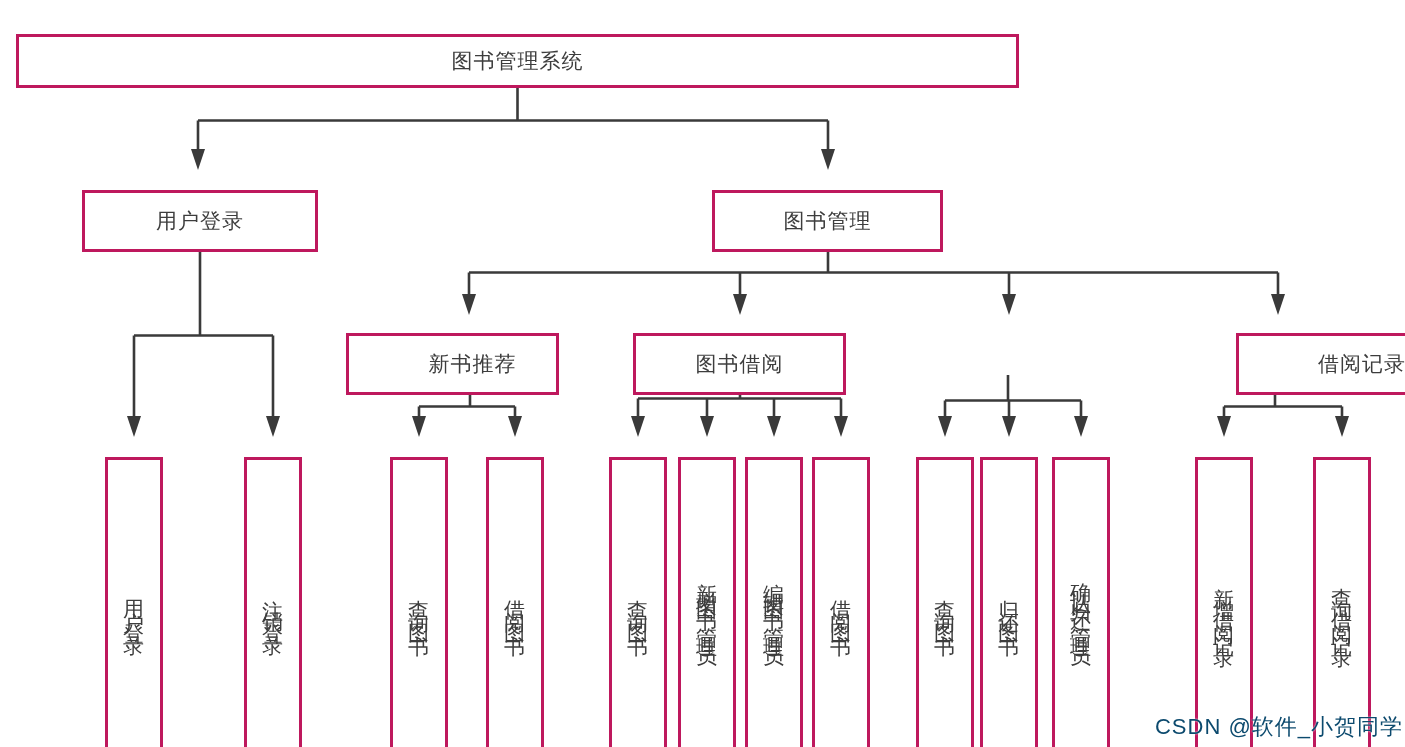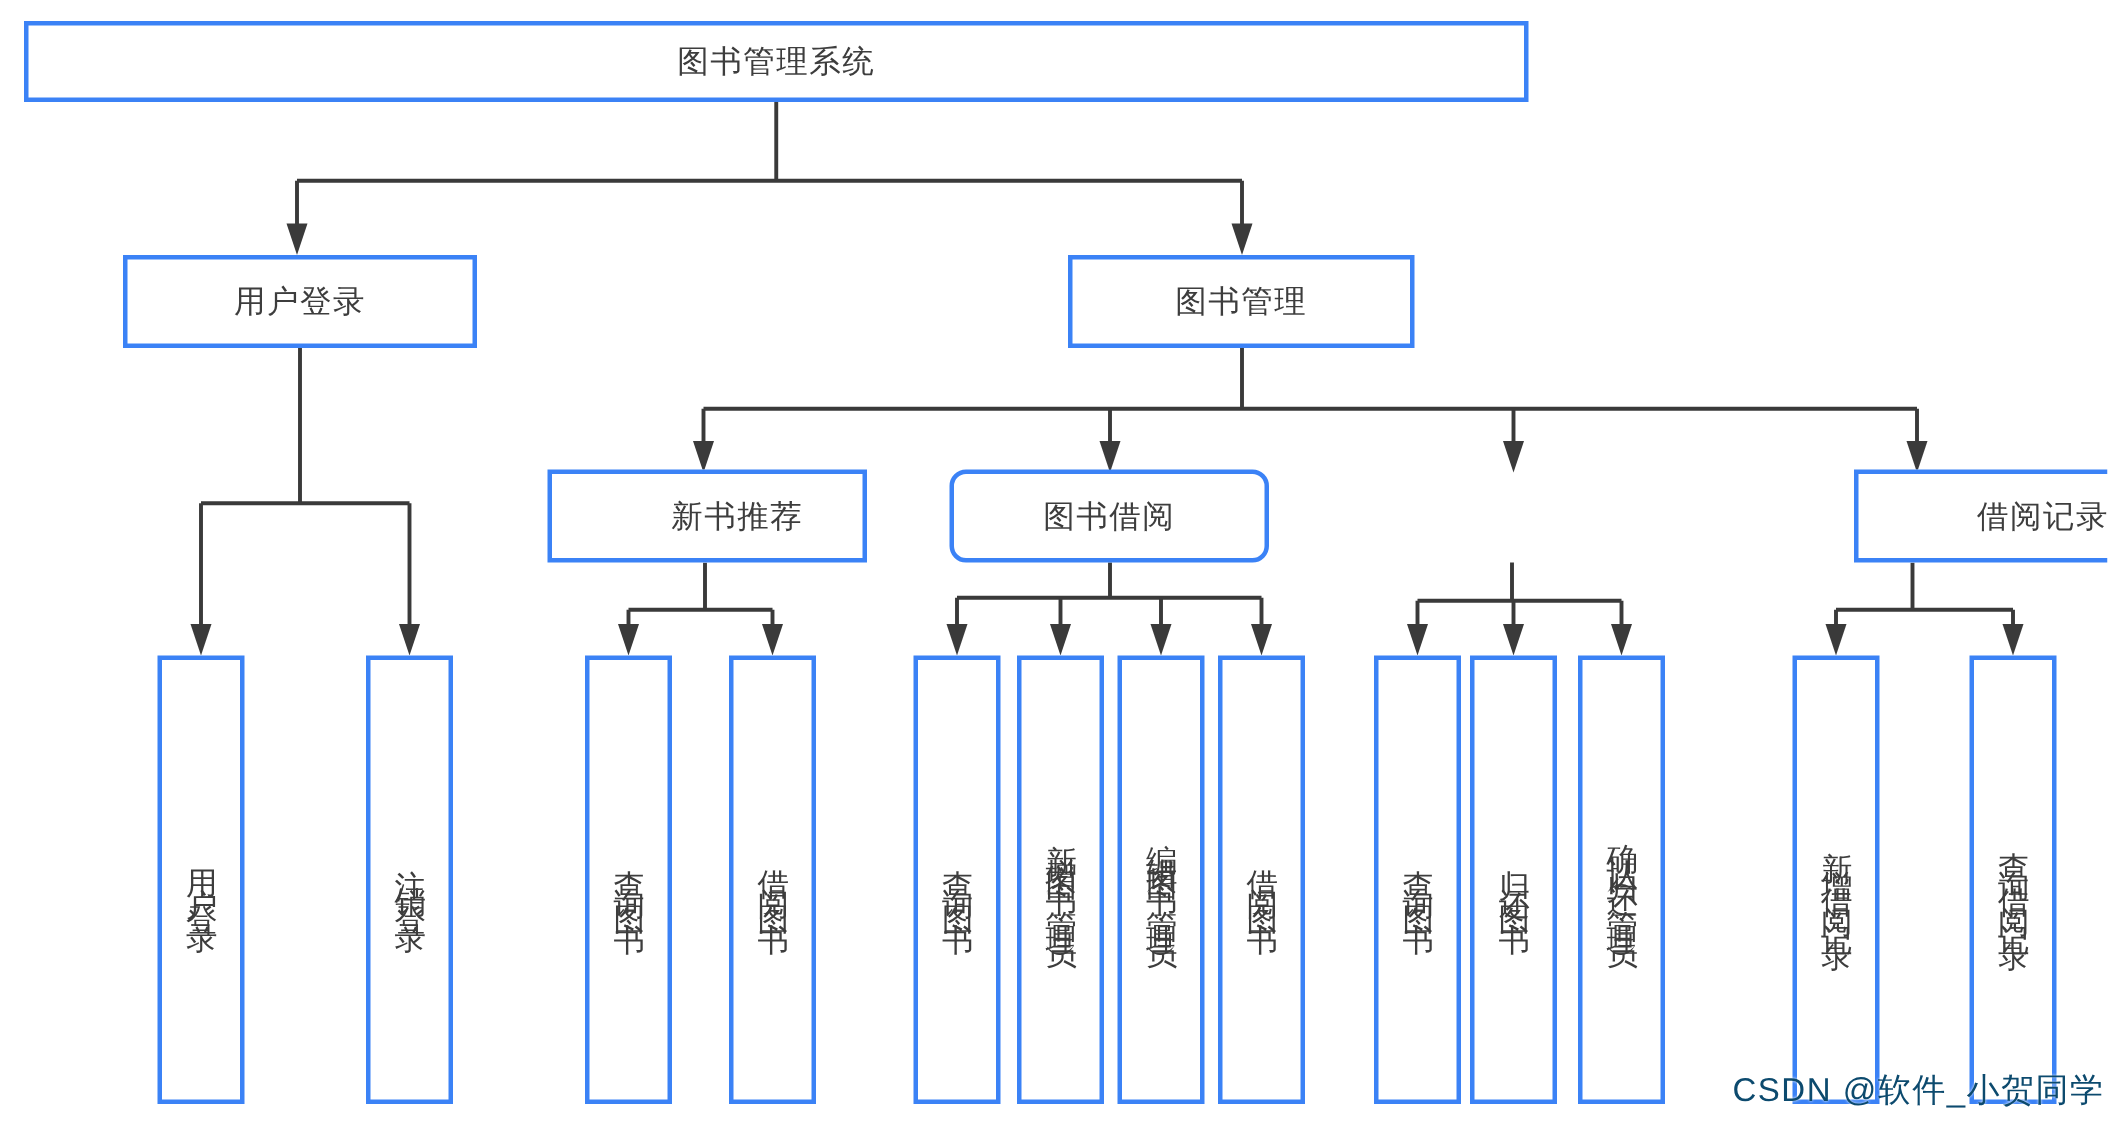--- a/index.html
+++ b/index.html
@@ -13,30 +13,31 @@
   }
   #connectors {
     position: absolute;
     left: 0; top: 0;
     width: 1405px; height: 747px;
     pointer-events: none;
   }
   .box {
     position: absolute;
     box-sizing: border-box;
-    border: 3px solid #3b82f6;
+    border: 3px solid #be185d;
     background: #ffffff;
     display: flex;
     align-items: center;
     justify-content: center;
     color: #3d3d3d;
     font-size: 21px;
     font-weight: 500;
     letter-spacing: 1px;
     z-index: 2;
+    margin-top: 20px;
   }
   .leaf {
     width: 58px;
     top: 437px;
     height: 299px;
   }
   .vtext {
     writing-mode: vertical-rl;
     text-orientation: mixed;
     letter-spacing: 12px;
@@ -106,24 +107,24 @@
     <span>图书管理系统</span>
   </div>
 
   <div class="box" style="left:82px; top:170px; width:236px; height:62px;">
     <span>用户登录</span>
   </div>
   <div class="box" style="left:712px; top:170px; width:231px; height:62px;">
     <span>图书管理</span>
   </div>
 
-  <div class="box lvl3" style="left:365px; width:213px;padding-left:40px;">
+  <div class="box lvl3" style="left:346px; width:213px;padding-left:40px;">
     <span>新书推荐</span>
   </div>
-  <div class="box lvl3" style="left:633px; width:213px;border-radius:11px;">
+  <div class="box lvl3" style="left:633px; width:213px;">
     <span>图书借阅</span>
   </div>
   <div class="box lvl3" style="left:1236px; width:252px;">
     <span>借阅记录</span>
   </div>
 
   <div class="box leaf" style="left:105px;">
     <span class="vtext">用户登录</span>
   </div>
   <div class="box leaf" style="left:244px;">

